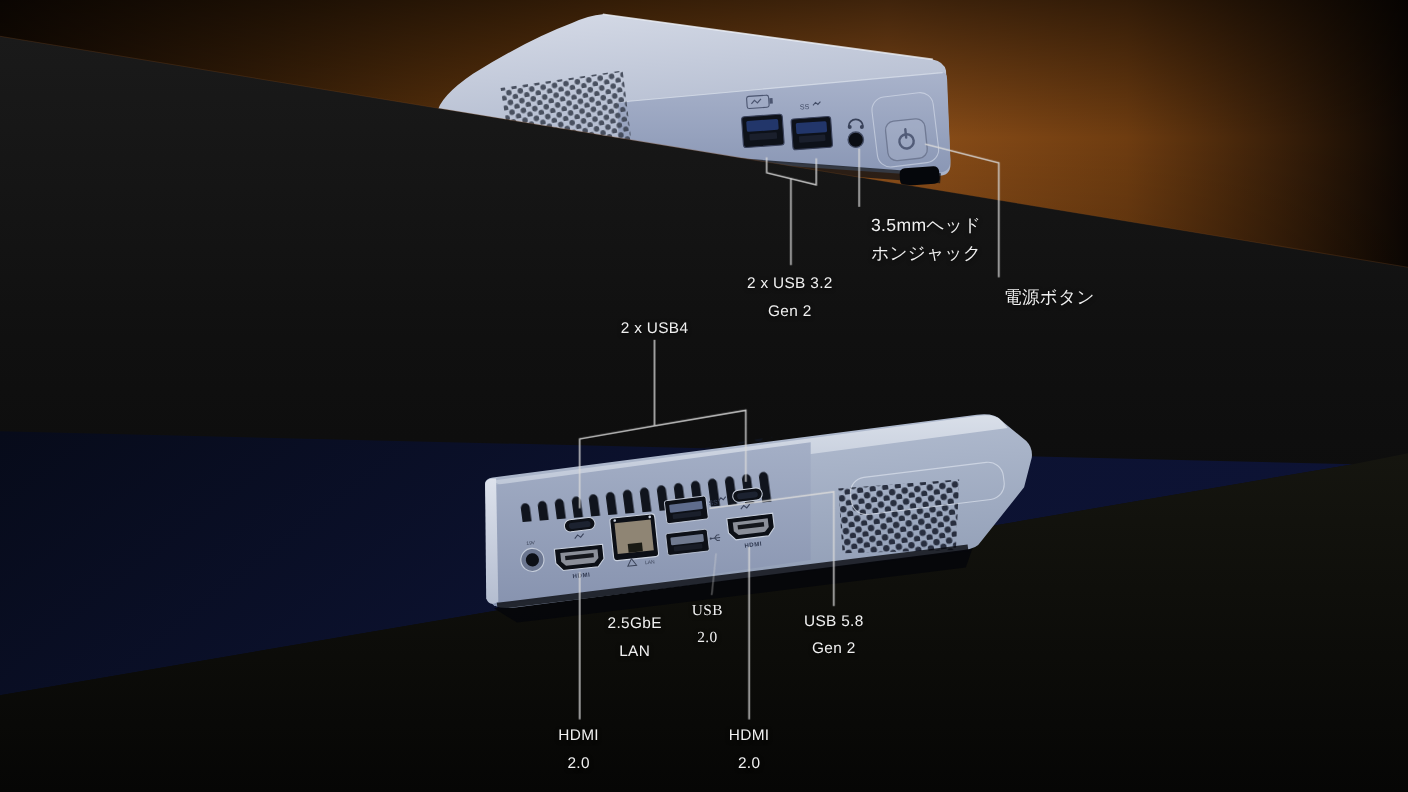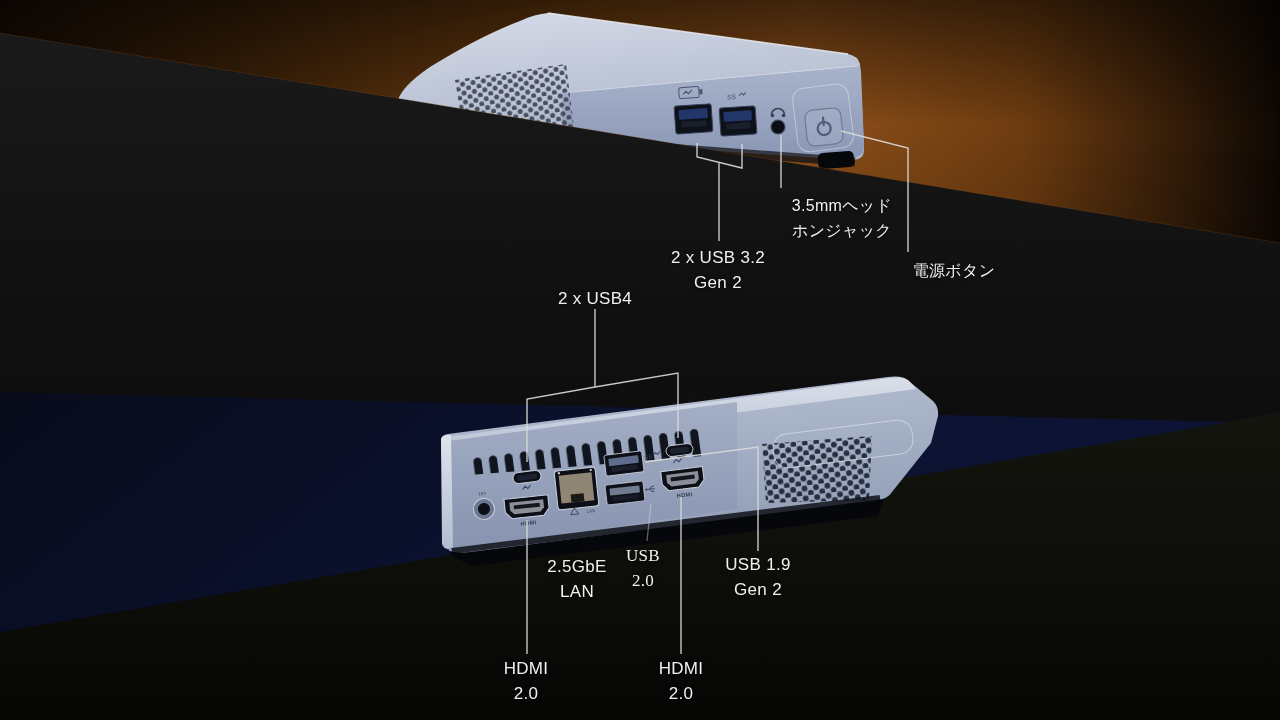--- a/index.html
+++ b/index.html
@@ -7,21 +7,21 @@
     --leader-line:#d9d9d9;
   }
   html,body{margin:0;padding:0;background:#000;}
   #canvas{
     position:relative;width:1280px;height:720px;overflow:hidden;background:#050505;
     font-family:"Liberation Sans","DejaVu Sans",sans-serif;
   }
   #scene{position:absolute;left:0;top:0;}
   .label{
     position:absolute;transform:translateX(-50%);text-align:center;
-    color:var(--label-text);font-size:17px;line-height:25px;letter-spacing:.3px;
+    color:var(--label-text);font-size:14px;line-height:25px;letter-spacing:.3px;
     text-shadow:0 1px 4px rgba(0,0,0,.65);white-space:nowrap;
   }
   .label.jp{font-size:16px;}
 </style>
 </head>
 <body>
 
 <div id="canvas">
 
 <svg id="scene" width="1280" height="720" viewBox="0 0 1280 720">
@@ -252,21 +252,21 @@
 
 <div class="label jp" style="left:954px;top:258px;">
   <div>電源ボタン</div>
 </div>
 
 <div class="label" style="left:595px;top:286px;text-align:center;">
   <div>2 x USB4</div>
 </div>
 
 <div class="label" style="left:758px;top:552px;">
-  <div>USB 1.9</div>
+  <div>USB 5.8</div>
   <div>Gen 2</div>
 </div>
 
 <div class="label" style="left:643px;top:543px;font-family:Liberation Serif, serif;">
   <div>USB</div>
   <div>2.0</div>
 </div>
 
 <div class="label" style="left:577px;top:554px;text-align:center;">
   <div>2.5GbE</div>

